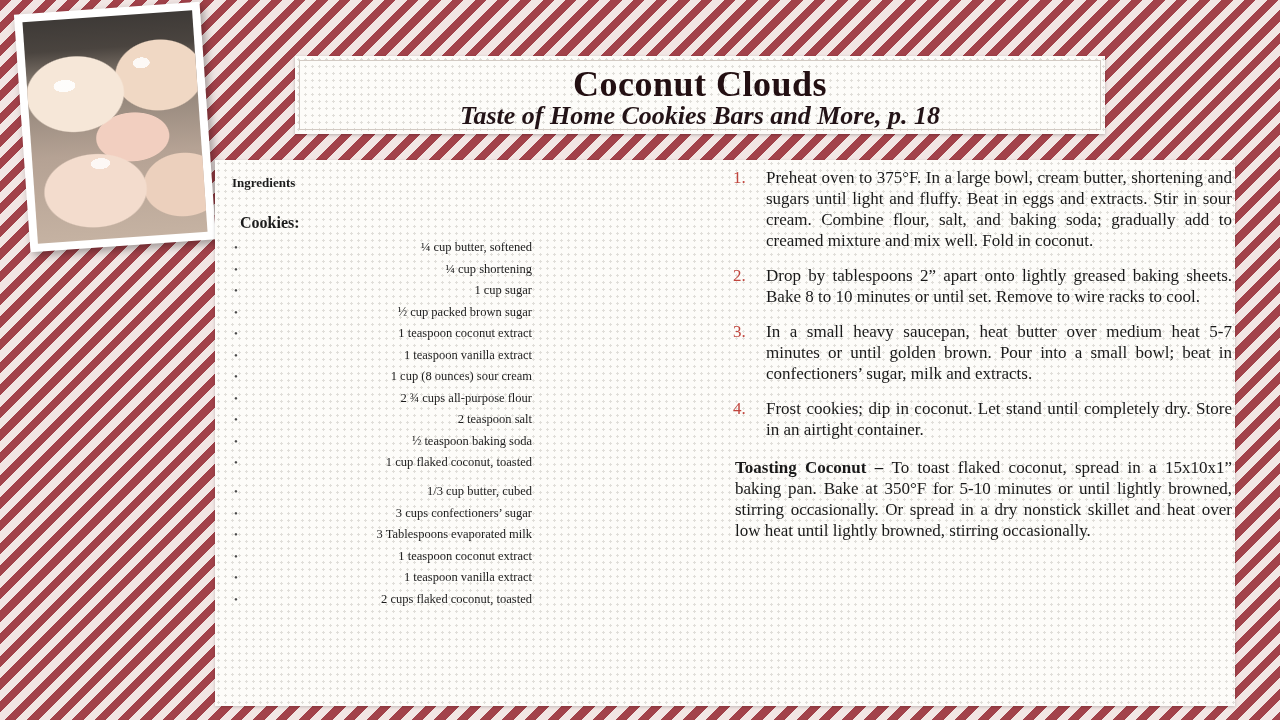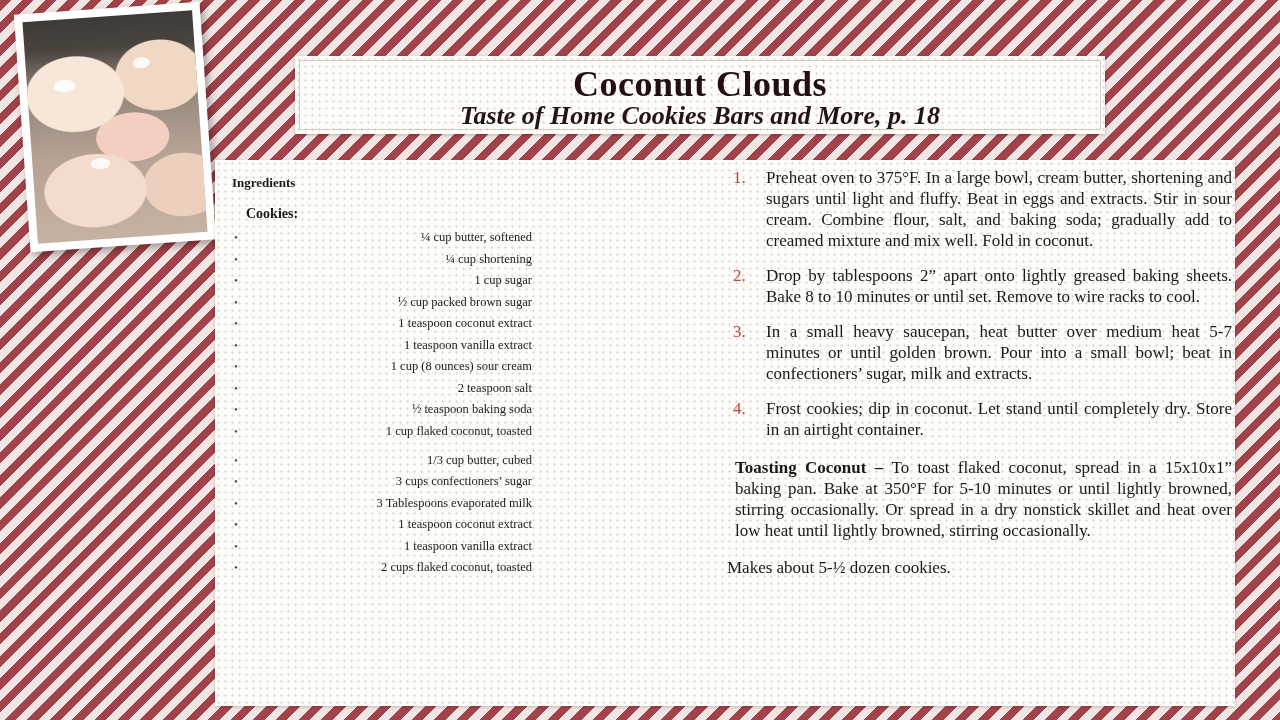--- a/index.html
+++ b/index.html
@@ -50,22 +50,22 @@
   }
   
   .content-box{
     position:absolute;left:215px;top:160px;width:1020px;height:546px;
     box-shadow:0 1px 3px rgba(0,0,0,0.2);
   }
   
   .ingredients{
     position:absolute;left:17px;top:15px;width:300px;color:#1c1c1c;
   }
-  .ing-heading{margin:0 0 15px 0;font-size:13px;font-weight:bold;}
-  .ing-sub{margin:0 0 9px 14px;font-size:14px;font-weight:bold;}
+  .ing-heading{margin:0 0 23px 0;font-size:13px;font-weight:bold;}
+  .ing-sub{margin:0 0 9px 8px;font-size:16px;font-weight:bold;}
   .ing-list{list-style:none;margin:0 0 16px 0;padding:0;}
   .ing-list li{
     position:relative;padding-left:17px;font-size:12.5px;line-height:13px;
     margin-bottom:8.5px;
     text-align:right;
   }
   .ing-list li::before{
     content:"\2022";position:absolute;left:2px;top:0;color:#4a4a4a;font-size:11px;
   }
   
@@ -103,20 +103,21 @@
 
       <p class="ing-sub">Cookies:</p>
       <ul class="ing-list">
         <li>¼ cup butter, softened</li>
         <li>¼ cup shortening</li>
         <li>1 cup sugar</li>
         <li>½ cup packed brown sugar</li>
         <li>1 teaspoon coconut extract</li>
         <li>1 teaspoon vanilla extract</li>
         <li>1 cup (8 ounces) sour cream</li>
+        <li>2 ¾ cups all-purpose flour</li>
         <li>2 teaspoon salt</li>
         <li>½ teaspoon baking soda</li>
         <li>1 cup flaked coconut, toasted</li>
       </ul>
 
       <ul class="ing-list">
         <li>1/3 cup butter, cubed</li>
         <li>3 cups confectioners’ sugar</li>
         <li>3 Tablespoons evaporated milk</li>
         <li>1 teaspoon coconut extract</li>
@@ -142,17 +143,16 @@
         <li>
           <span class="step-num">4.</span>
           <span>Frost cookies;  dip in coconut. Let stand until completely dry. Store in an airtight container.</span>
         </li>
       </ol>
 
       <p class="note">
         <span class="note-lead">Toasting Coconut – </span><span>To toast flaked coconut, spread in a 15x10x1” baking pan. Bake at 350°F for 5-10 minutes or until lightly browned, stirring occasionally. Or spread in a dry nonstick skillet and heat over low heat until lightly browned, stirring occasionally.</span>
       </p>
 
-      <p class="yield">Makes about 5-½ dozen cookies.</p>
     </div>
 
   </div>
 </div>
 
 </body></html>

